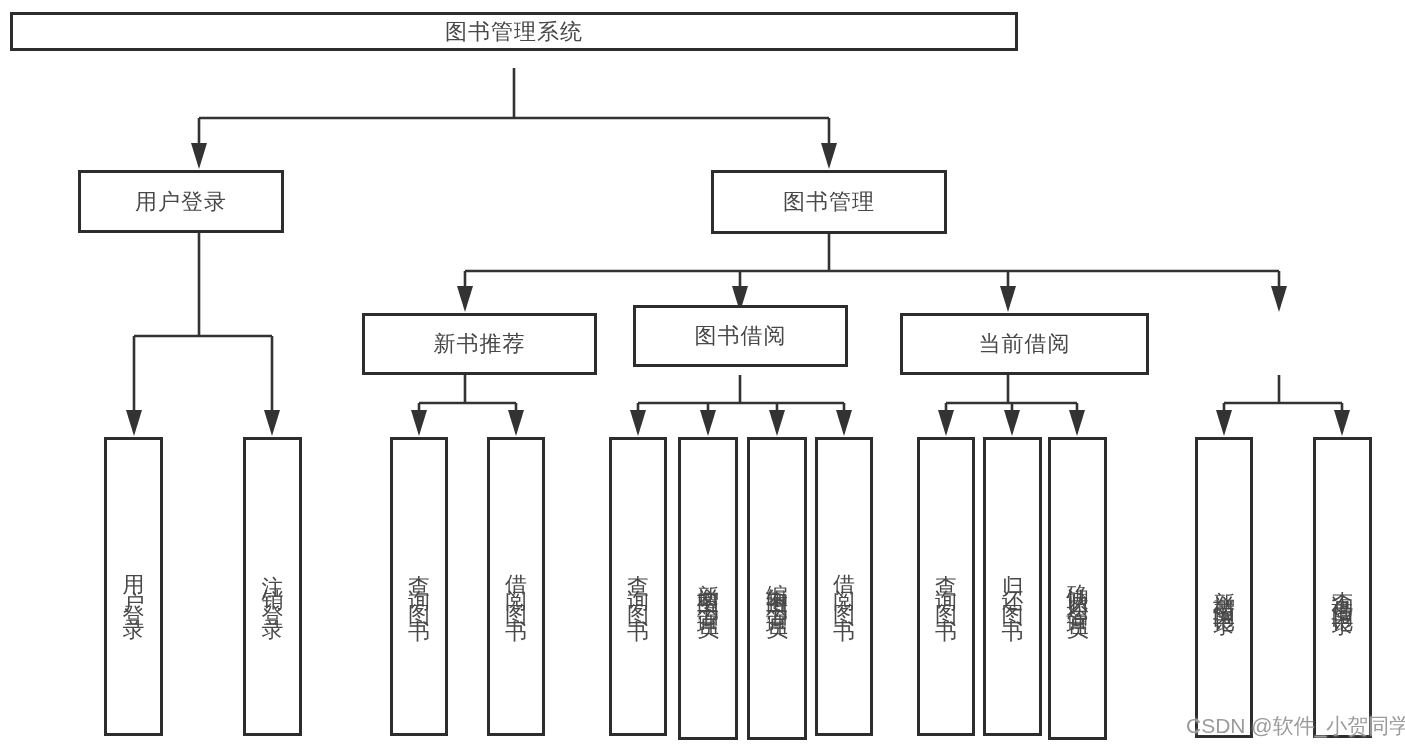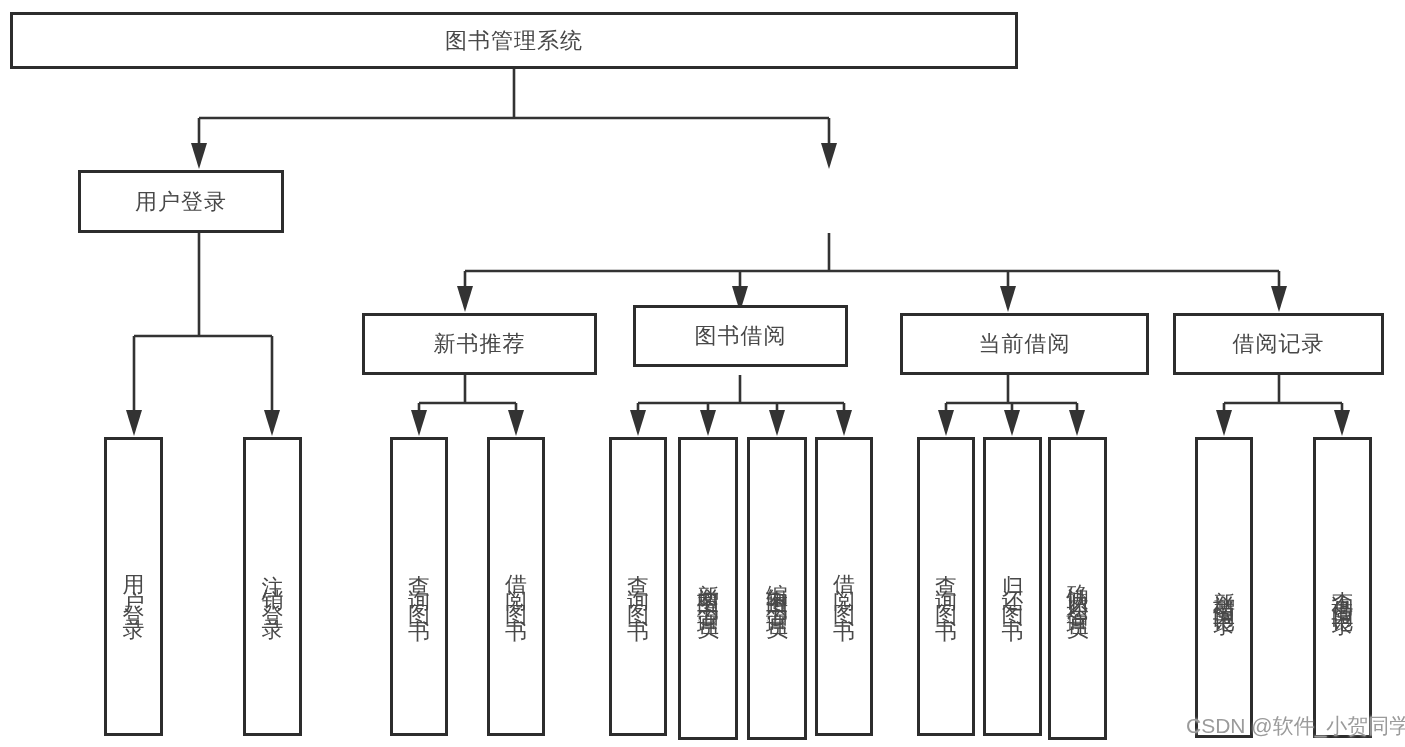--- a/index.html
+++ b/index.html
@@ -95,28 +95,28 @@
       <polygon class="arrow" points="1004,410 1020,410 1012,436"></polygon>
       <polygon class="arrow" points="1069,410 1085,410 1077,436"></polygon>
     </g>
     <g>
       <path class="edge" d="M1279 375 V403 M1224 403 H1342 M1224 403 V427 M1342 403 V427"></path>
       <polygon class="arrow" points="1216,410 1232,410 1224,436"></polygon>
       <polygon class="arrow" points="1334,410 1350,410 1342,436"></polygon>
     </g>
   </svg>
 
-  <div class="node h" style="left:10px;top:12px;width:1008px;height:57px">图书管理系统</div>
+  <div class="node h" style="left:10px;top:12px;width:1008px;height:39px">图书管理系统</div>
 
   <div class="node h" style="left:78px;top:170px;width:206px;height:63px">用户登录</div>
+  <div class="node h" style="left:711px;top:170px;width:236px;height:64px">图书管理</div>
 
   <div class="node h" style="left:362px;top:313px;width:235px;height:62px">新书推荐</div>
   <div class="node h" style="left:633px;top:305px;width:215px;height:62px">图书借阅</div>
   <div class="node h" style="left:900px;top:313px;width:249px;height:62px">当前借阅</div>
-  <div class="node h" style="left:1173px;top:313px;width:211px;height:62px">借阅记录</div>
 
   <div class="node v v-loose" style="left:104px;top:437px;width:59px;height:299px">用户登录</div>
   <div class="node v v-loose" style="left:243px;top:437px;width:59px;height:299px">注销登录</div>
 
   <div class="node v v-loose" style="left:390px;top:437px;width:58px;height:299px">查询图书</div>
   <div class="node v v-loose" style="left:487px;top:437px;width:58px;height:299px">借阅图书</div>
 
   <div class="node v v-loose" style="left:609px;top:437px;width:58px;height:299px">查询图书</div>
   <div class="node v v-tight" style="left:678px;top:437px;width:60px;height:303px">新增图书（管理员）</div>
   <div class="node v v-tight" style="left:747px;top:437px;width:60px;height:303px">编辑图书（管理员）</div>

